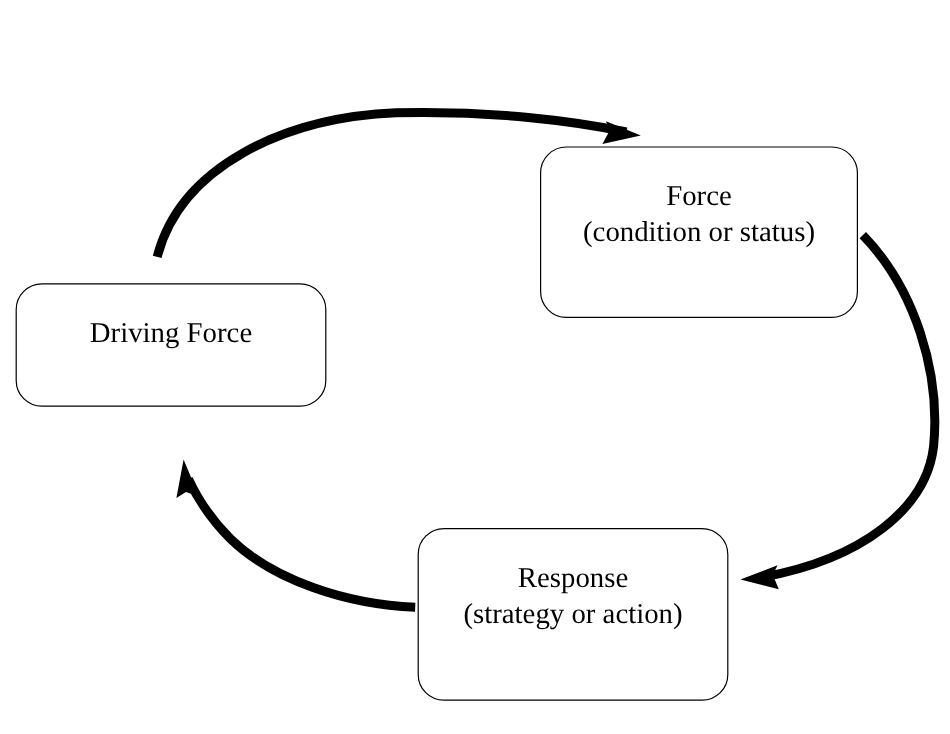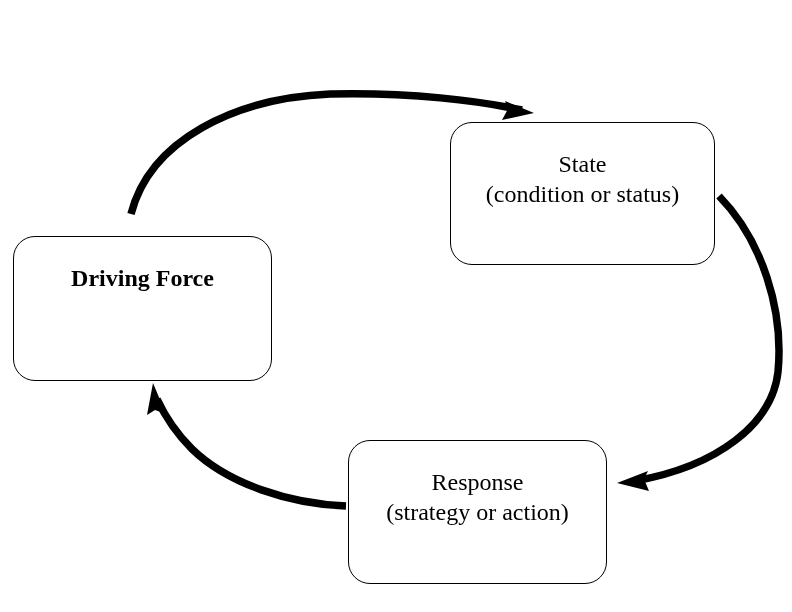--- a/index.html
+++ b/index.html
@@ -42,22 +42,21 @@
     white-space: nowrap;
   }
   .node-line1 { top: 26px; }
   .node-line2 { top: 56px; }
 
   
   #box-driving-force {
     left: 13px;
     top: 236px;
     width: 259px;
-    height: 145px;
-    font-weight: bold;
+    height: 103px;
   }
   
   #box-state {
     left: 450px;
     top: 122px;
     width: 265px;
     height: 143px;
   }
   
   #box-response {
@@ -89,21 +88,21 @@
       <polygon points="153,383 147,415 155,410 166,414" fill="#000000"></polygon>
     </g>
 
   </svg>
 
   <div class="node-box" id="box-driving-force">
     <div class="node-text node-line1">Driving Force</div>
   </div>
 
   <div class="node-box" id="box-state">
-    <div class="node-text node-line1">State</div>
+    <div class="node-text node-line1">Force</div>
     <div class="node-text node-line2">(condition or status)</div>
   </div>
 
   <div class="node-box" id="box-response">
     <div class="node-text node-line2">(strategy or action)</div>
     <div class="node-text node-line1">Response</div>
   </div>
 
 </div>
 

